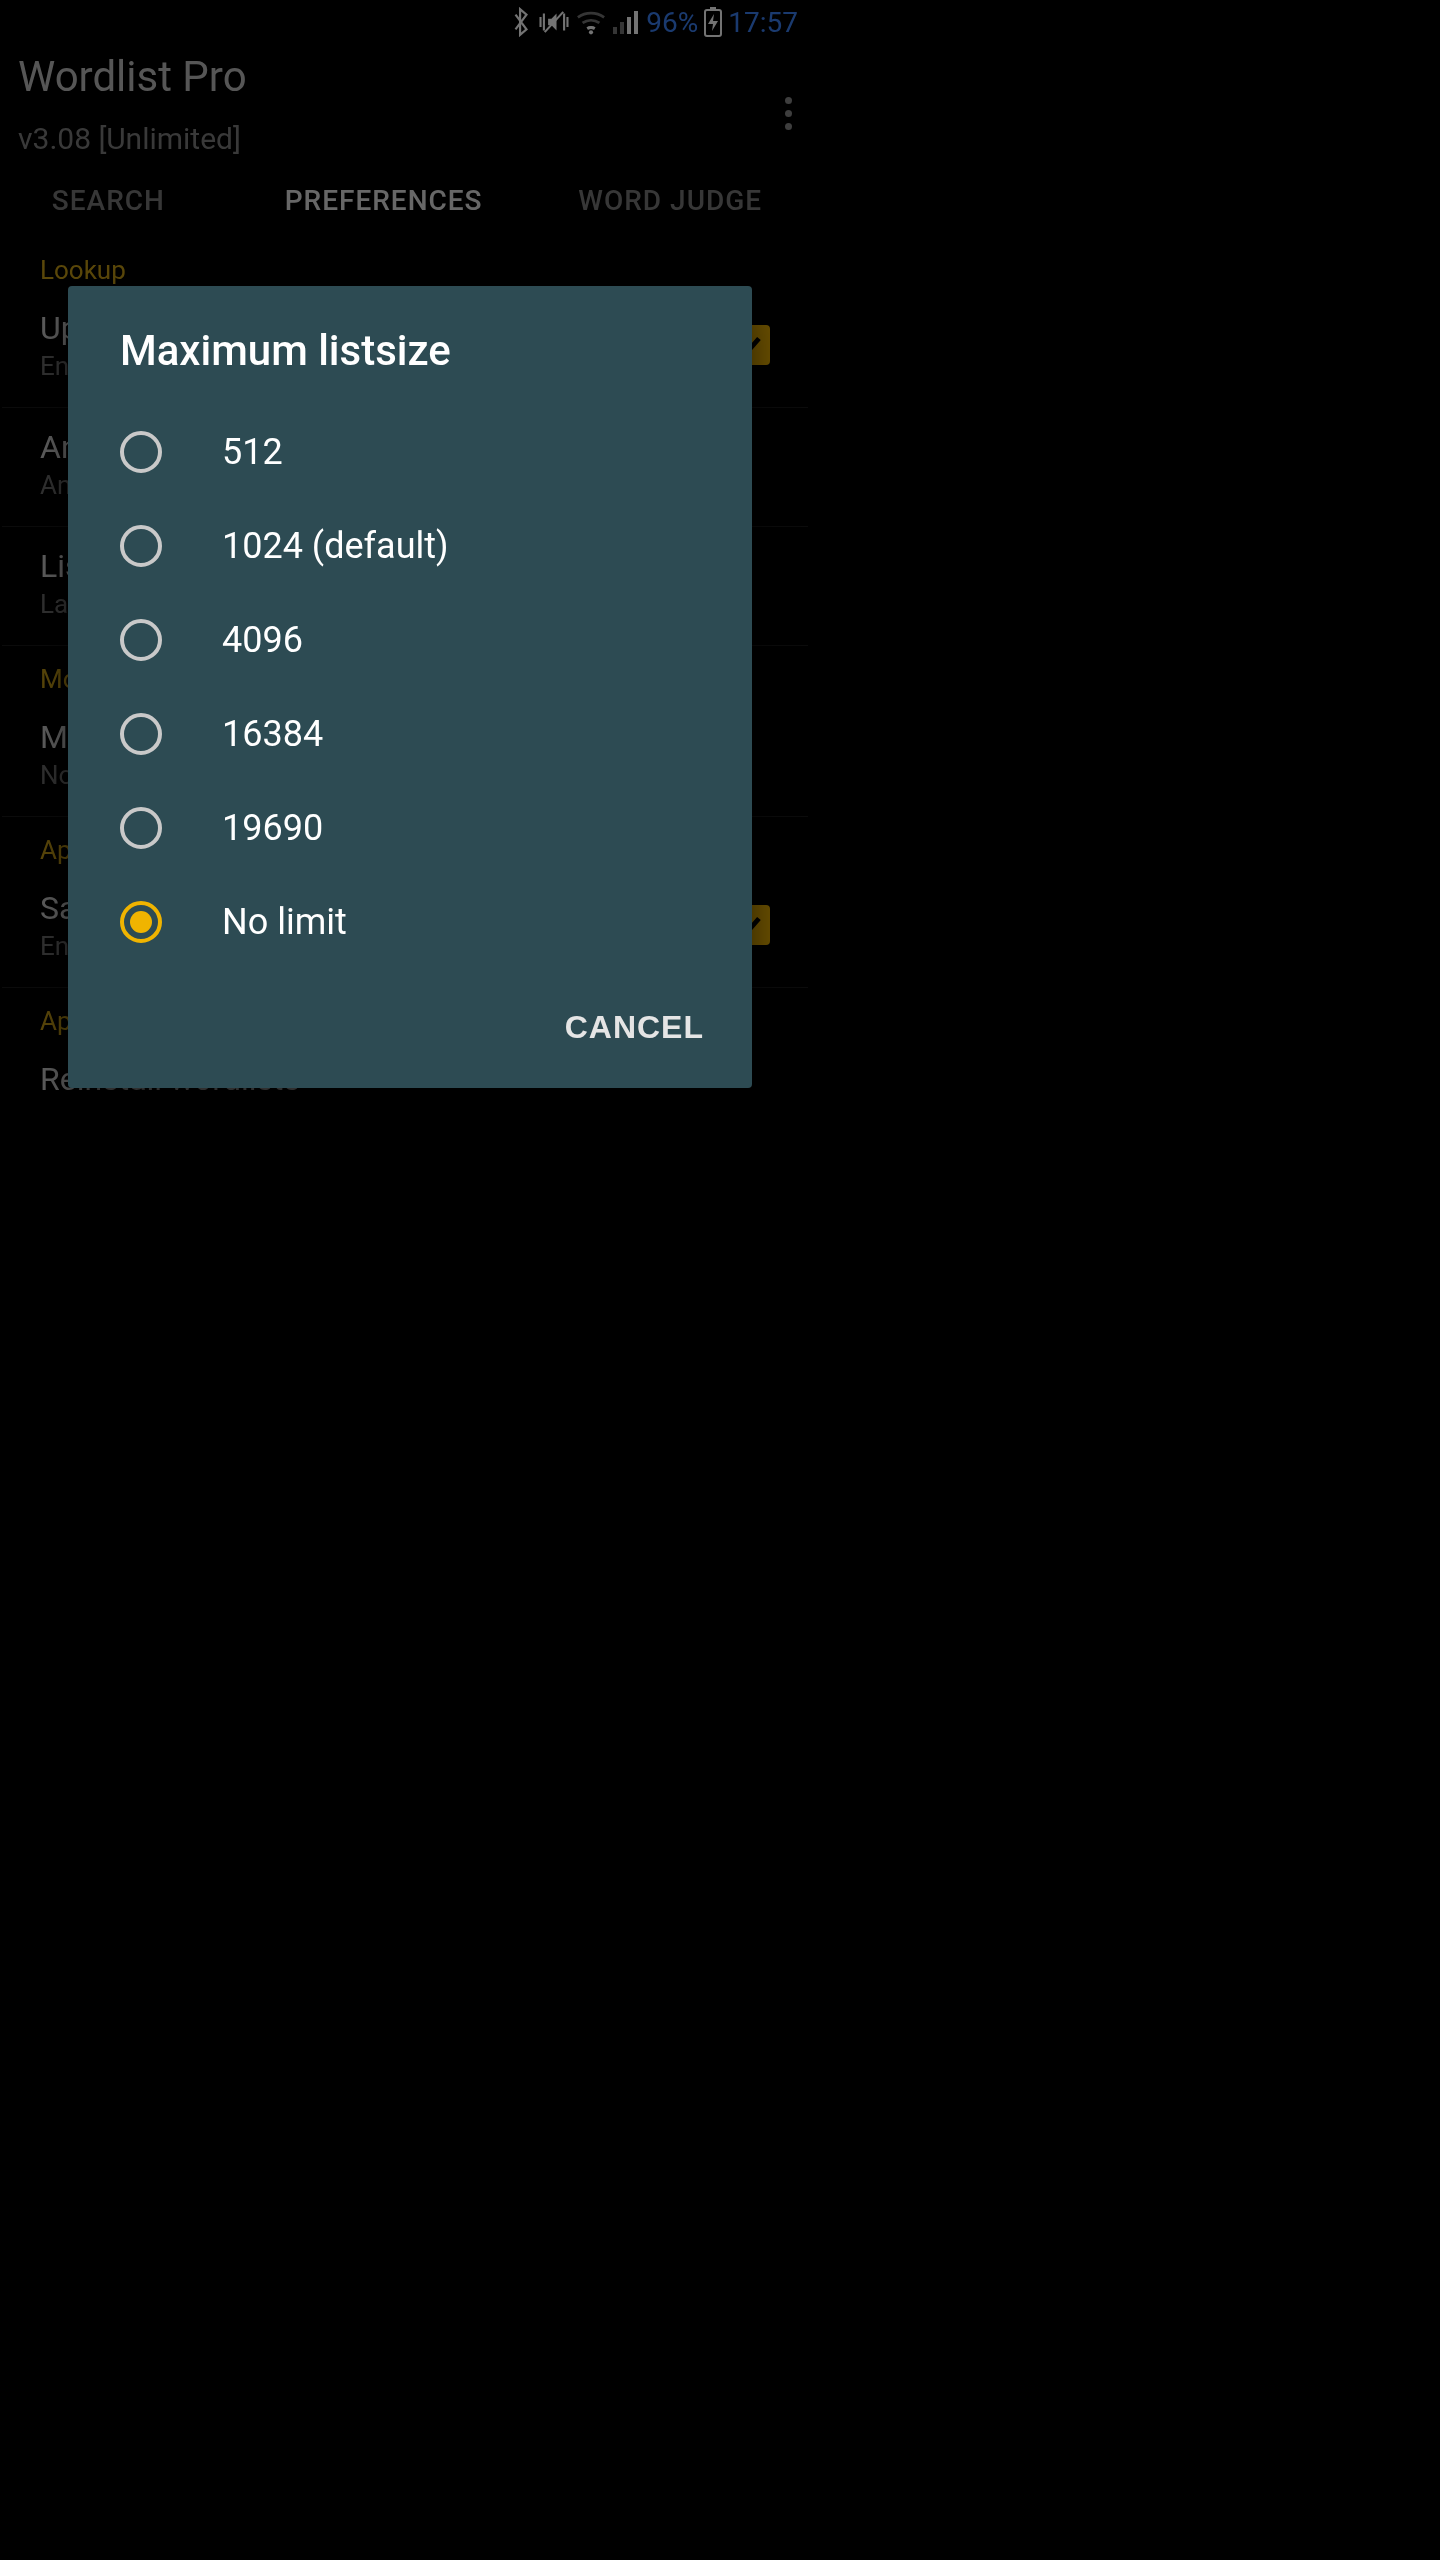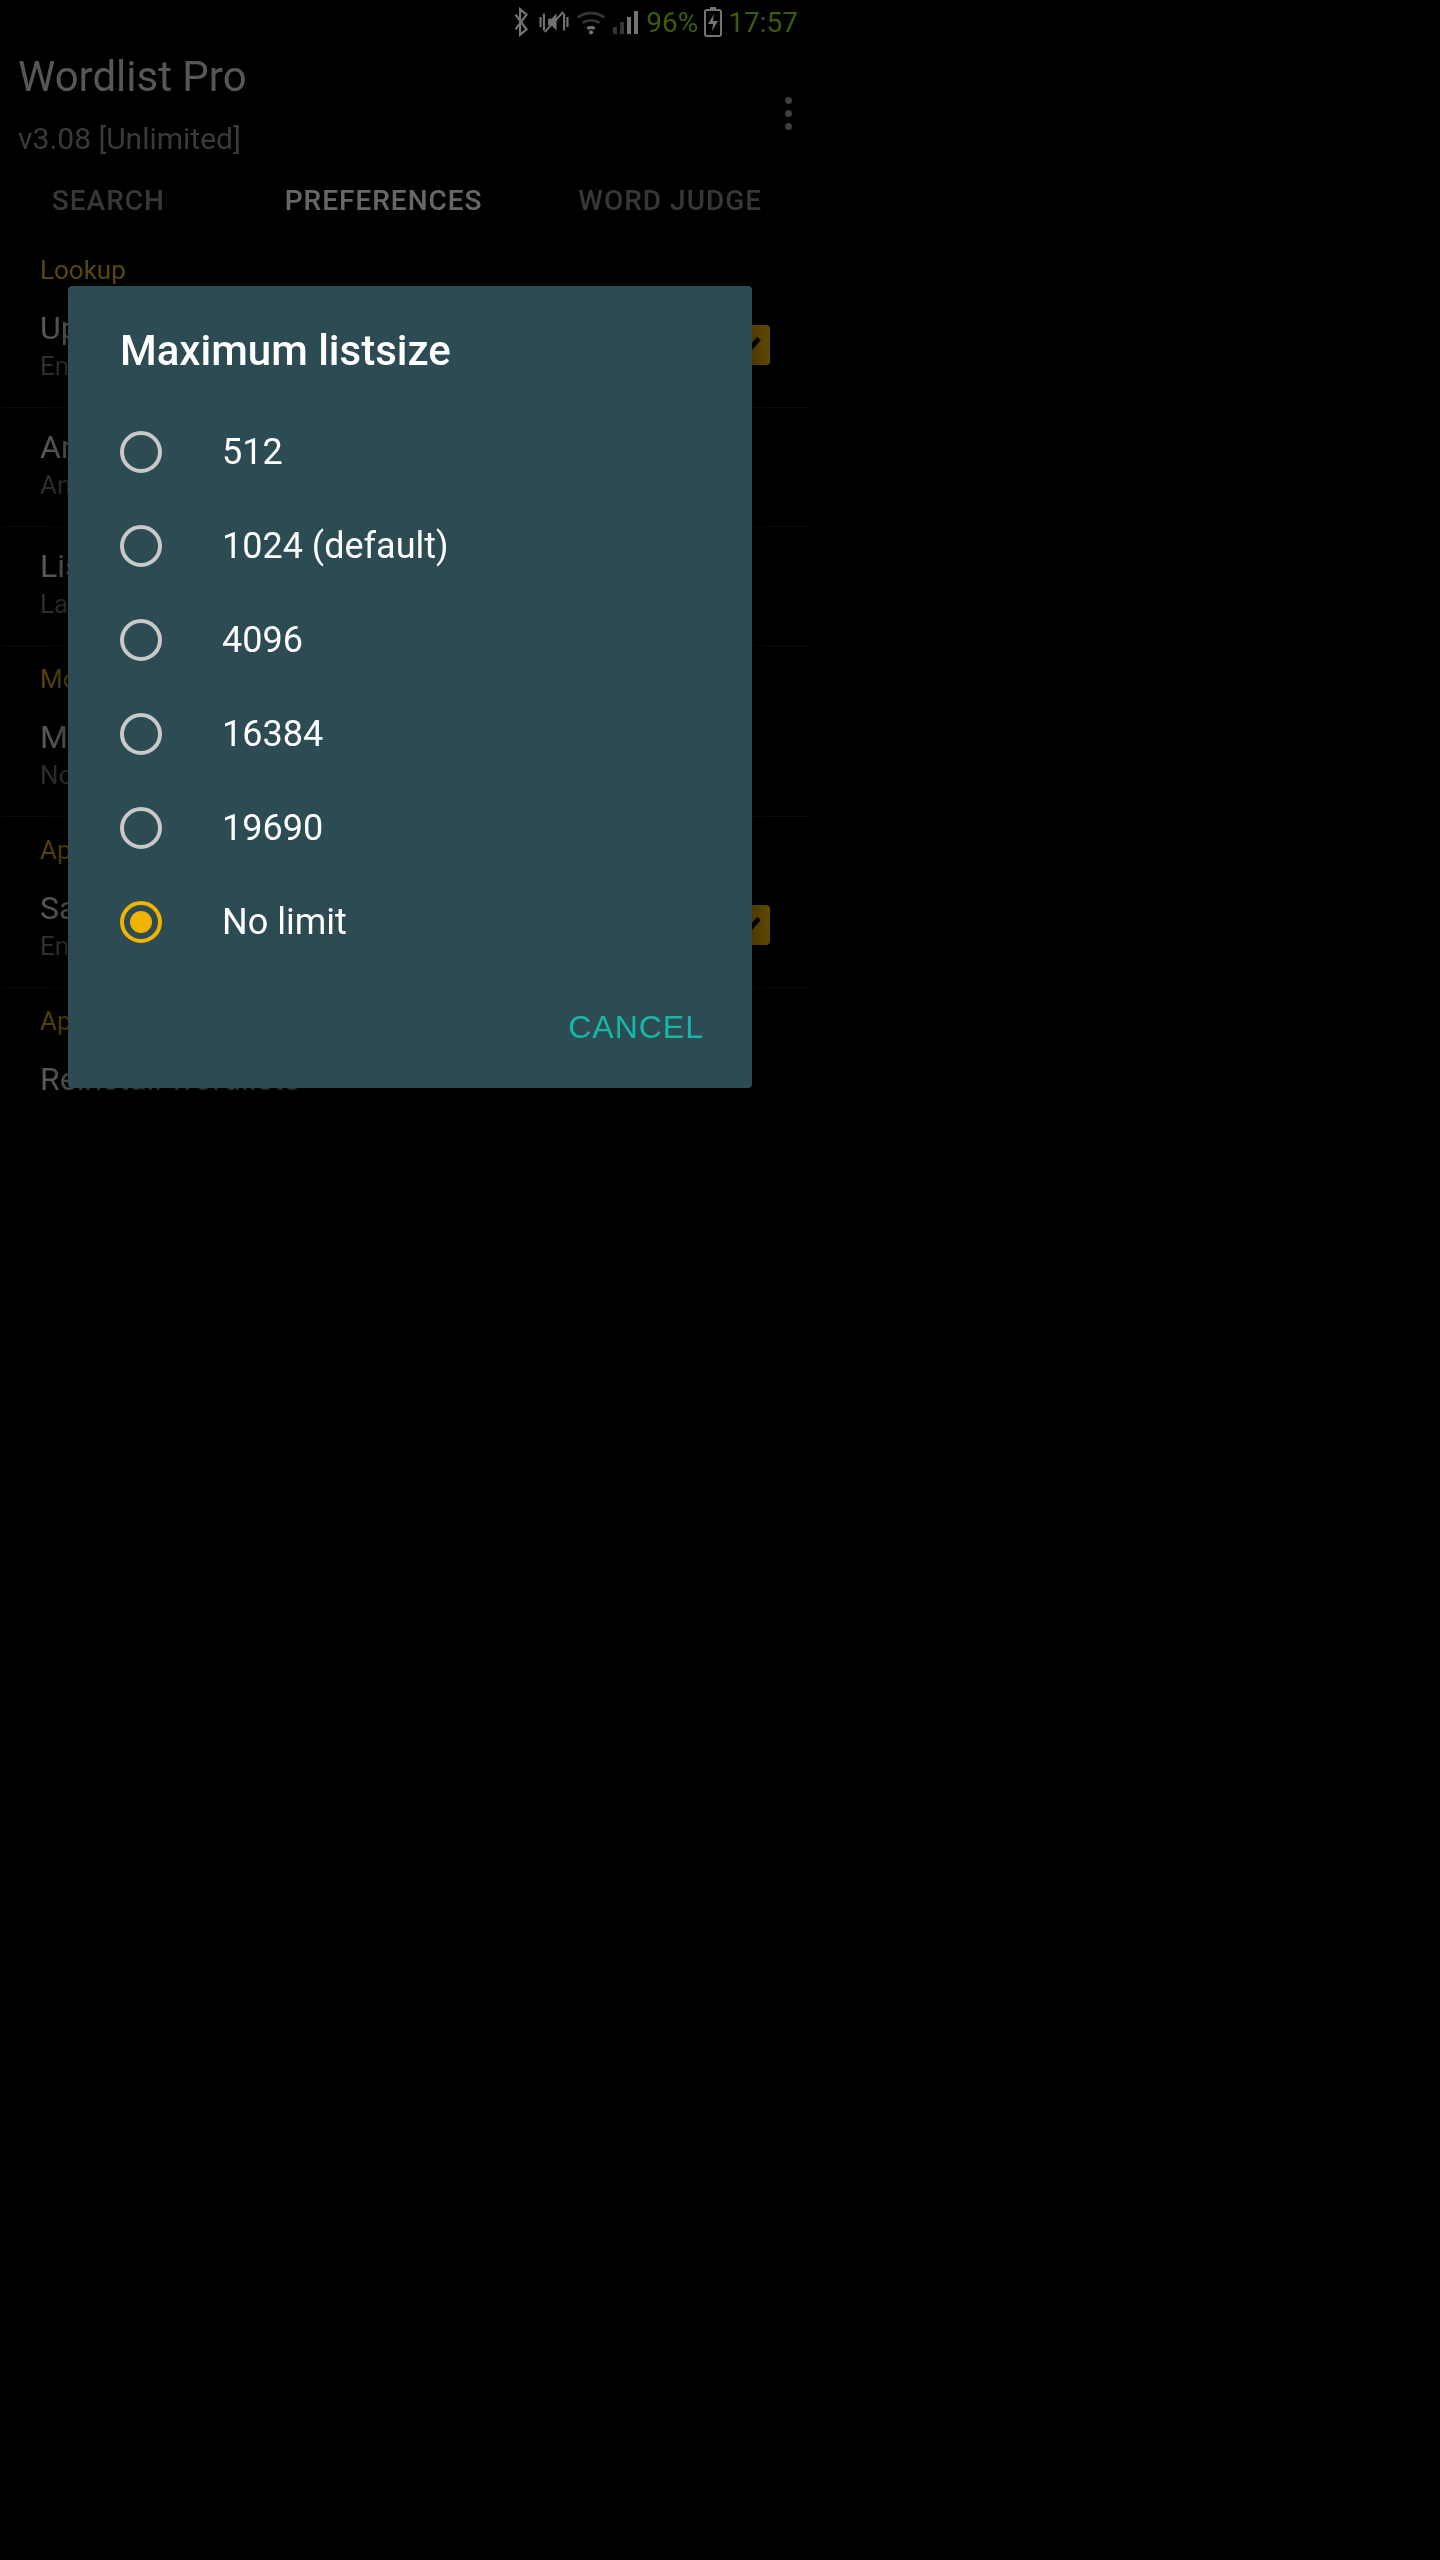--- a/index.html
+++ b/index.html
@@ -14,21 +14,21 @@
     overflow: hidden;
   }
 
   
   .status-bar {
     height: 44px;
     display: flex;
     align-items: center;
     justify-content: flex-end;
     padding: 0 12px;
-    color: #84cc16;
+    color: #3b82f6;
     font-size: 28px;
     gap: 6px;
   }
   .status-bar .icon { display:inline-flex; align-items:center; }
   .status-bar .battery-pct, .status-bar .clock { font-weight:400; }
 
   
   .app-header {
     padding: 8px 18px 10px 18px;
     display:flex;
@@ -124,23 +124,23 @@
   .radio.selected{ border-color:#f0b400; }
   .radio.selected::after{
     content:"";width:22px;height:22px;border-radius:50%;background:#f0b400;display:block;
   }
   .option-label{ font-size:36px; }
   .dialog-actions{
     display:flex;justify-content:flex-end;
     padding:10px 48px 34px 48px;
   }
   .dialog-btn{
-    color:#14b8a6;
+    color:#e5e5e5;
     font-size:32px;
-    font-weight:400;
+    font-weight:700;
     letter-spacing:1px;
     background:none;border:none;
   }
 </style>
 </head>
 <body>
 
 <div class="status-bar">
   <span class="icon">
     <svg width="22" height="30" viewBox="0 0 24 32">

